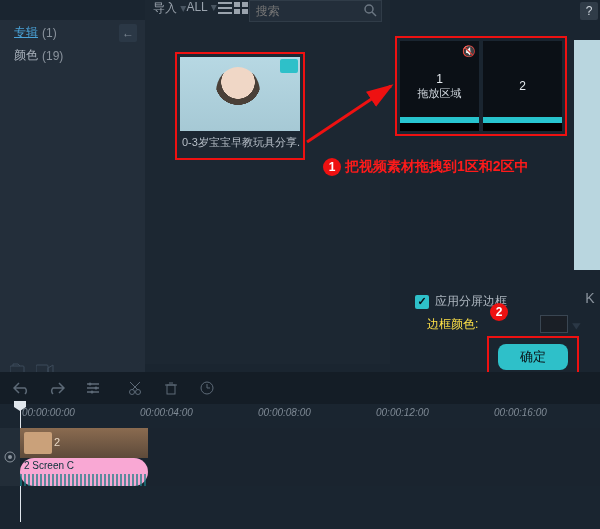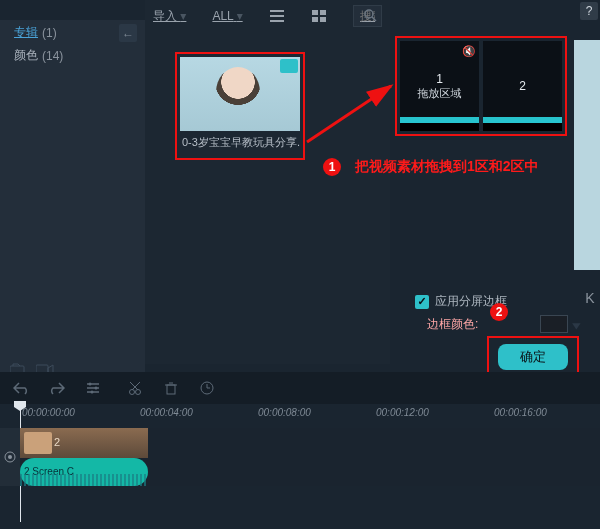--- a/index.html
+++ b/index.html
@@ -31,22 +31,22 @@
     display:flex; gap:10px; align-items:center; padding-left:10px;
     color:#3d4b5a;
   }
 
   
   .browser {
     position:absolute; left:145px; top:0; width:245px; height:364px;
     background:#1c2732;
   }
   .browser-head {
-    display:flex; align-items:center; gap:26px; height:32px;
-    padding:0 8px; color:#9aa3ad;text-decoration:underline;
+    display:flex; gap:0; height:32px;
+    padding:0 8px; color:#9aa3ad;
   }
   .browser-head .sep { color:#4a5662; }
   .browser-head .icon { width:16px; height:16px; display:inline-flex; align-items:center; justify-content:center; }
   .searchbox {
     flex:1; height:22px; background:#232e3a; border:1px solid #303c48;
     display:flex; align-items:center; padding:0 6px; color:#6b7682;
     position:relative;
   }
   .searchbox input { background:transparent; border:none; outline:none; color:#22c55e; width:100%; font-size:12px; }
   .searchbox .mag { position:absolute; right:4px; top:2px; }
@@ -109,36 +109,36 @@
   .arrow {
     position:absolute; left:303px; top:80px; pointer-events:none;
   }
   .arrow svg { overflow:visible; }
   .anno1-badge, .anno2-badge {
     width:18px; height:18px; border-radius:50%; background:#e11; color:#fff;
     font-weight:bold; display:inline-flex; align-items:center; justify-content:center;
     font-size:12px;
   }
   .anno1 { position:absolute; left:323px; top:158px; display:flex; align-items:center; gap:4px; }
-  .anno1-text { color:#ff1a1a; font-weight:bold; font-size:14px; white-space:nowrap;margin-left:10px; }
+  .anno1-text { color:#ff1a1a; font-weight:bold; font-size:14px; white-space:nowrap; }
   .anno2 { position:absolute; left:490px; top:303px; }
 
   
   .opt-row {
     position:absolute; left:415px; top:293px; display:flex; align-items:center; gap:6px;
     color:#aeb7c0;
   }
   .chk {
     width:14px; height:14px; background:#2ec0c9; border-radius:2px;
     display:inline-flex; align-items:center; justify-content:center; color:#0b1016;
     font-size:11px; font-weight:bold;
   }
   .opt-row2 {
     position:absolute; left:427px; top:315px; display:flex; align-items:center; gap:8px;
-    color:#fca5a5;
+    color:#fde047;
   }
   .color-pick {
     width:28px; height:18px; background:#1a1f26; border:1px solid #3a4652;
     position:relative;
   }
   .color-pick::after {
     content:""; position:absolute; right:-16px; top:0; width:14px; height:18px;
     background:#2b3846; clip-path: polygon(20% 40%, 80% 40%, 50% 75%);
   }
   .ok-wrap {
@@ -191,21 +191,21 @@
     position:relative; overflow:hidden;
   }
   .clip-top .mini {
     position:absolute; left:4px; top:4px; width:28px; height:22px;
     background:#caa17a; border-radius:2px;
   }
   .clip-top .two {
     position:absolute; left:34px; top:8px; color:#e9d8c4; font-size:11px;
   }
   .clip-bot {
-    flex:1; background:#14b8a6; position:relative; padding:8px 4px 0;
+    flex:1; background:#f9a8d4; position:relative; padding:2px 4px 0;
     color:#083038; font-size:10px;border-radius:14px;
   }
   .clip-bot .wave {
     position:absolute; left:0; bottom:0; width:100%; height:12px;
     background: repeating-linear-gradient(90deg,#1a7e84 0 2px, transparent 2px 4px);
     opacity:0.7;
   }
 
   svg { display:block; }
 </style>
@@ -213,21 +213,21 @@
 <body>
 
 <div class="left-col">
   <div class="left-row top">
     <span style="color:#4aa3d8; text-decoration:underline">专辑</span>
     <span class="badge">(1)</span>
   </div>
   <div class="left-back">←</div>
   <div class="left-row">
     <span>颜色</span>
-    <span class="badge">(14)</span>
+    <span class="badge">(19)</span>
   </div>
   <div class="left-bottom">
     <span>
       <svg width="16" height="14">
           <rect x="0" y="3" width="14" height="10" rx="1" fill="none" stroke="#3d4b5a"></rect>
           <path d="M3 3 V1 H8 L10 3" fill="none" stroke="#3d4b5a"></path>
         </svg>
     </span>
     <span>
       <svg width="18" height="14">

